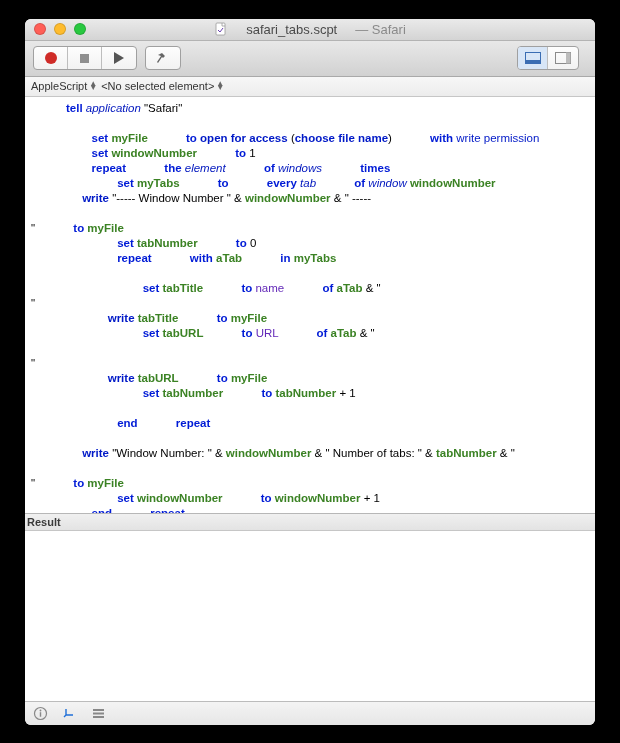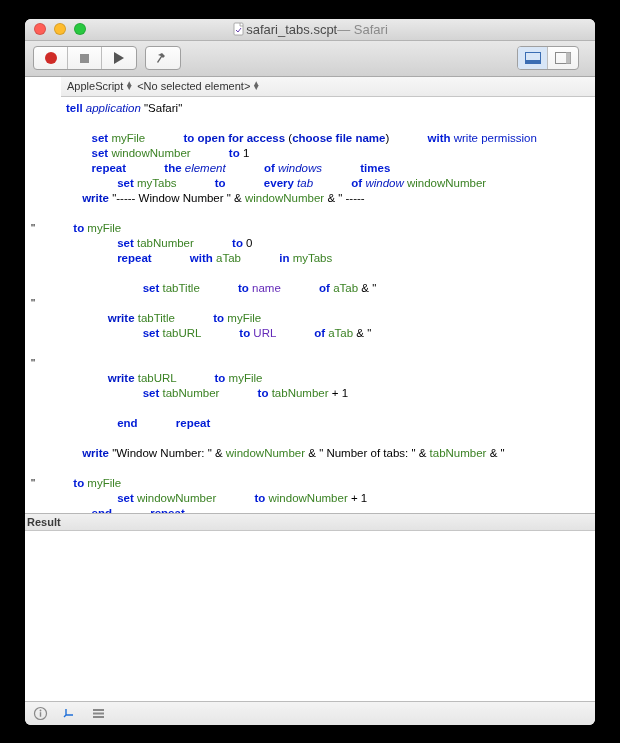--- a/index.html
+++ b/index.html
@@ -32,21 +32,21 @@
     position: relative;
   }
   .traffic { display: flex; gap: 8px; padding-left: 9px; }
   .dot { width: 12px; height: 12px; border-radius: 50%; border: 0.5px solid rgba(0,0,0,0.15); }
   .dot.red { background: #ff5f57; }
   .dot.yellow { background: #febc2e; }
   .dot.green { background: #28c840; }
   .title {
     position: absolute; left: 0; right: 0; text-align: center;
     font-size: 13px; color: #4a4a4a; pointer-events: none;
-    display: flex; justify-content: center; align-items: center; gap: 0;
+    display: flex; justify-content: center; align-items: center; gap: 18px;
   }
   .doc-icon { width: 14px; height: 14px; display: inline-block; }
   .toolbar {
     height: 36px;
     background: linear-gradient(#e8e8e8,#d1d1d1);
     border-bottom: 1px solid #a9a9a9;
     display: flex; align-items: center; padding: 0 8px;
     justify-content: space-between;
   }
   .tb-left, .tb-right { display: flex; gap: 0; }
@@ -67,36 +67,36 @@
     width: 0; height: 0; border-left: 10px solid #555; border-top: 6px solid transparent; border-bottom: 6px solid transparent;
   }
   .hammer { width:14px; height:14px; }
   .view-btn { width: 30px; height: 22px; }
   .view-btn svg { width: 16px; height: 12px; }
   .view-btn.active { background: #d8e6f7; }
   .pathbar {
     height: 20px; background: linear-gradient(#f7f7f7,#ececec);
     border-bottom: 1px solid #c6c6c6;
     display: flex; align-items: center; font-size: 11px; color: #333;
-    padding: 4px 6px; gap: 4px; margin-left: 36px;
+    padding: 4px 6px; gap: 4px;
   }
   .pathbar .sel { display: flex; align-items: center; gap: 2px; }
   .updown { font-size: 8px; line-height: 4px; color: #666; display:flex; flex-direction:column; }
   .editor {
     flex: 1; overflow: auto; padding: 4px 6px;
     font-family: Verdana, Geneva, sans-serif;
     font-size: 11.5px;
     line-height: 15px;
     color: #000;
     white-space: pre;
   }
   .kw { color: #001bd6; font-weight: bold; padding-left: 35px; }
   .cls { color: #0016be; font-style: italic; margin-top: 32px; }
   .cmd { color: #0019c7; font-weight: bold; }
-  .var { color: #3b8224; }
+  .var { color: #3b8224; font-weight: bold; }
   .str { color: #000; }
   .num { color: #000; }
   .prop { color: #6329b8; }
   .result-hdr {
     height: 18px; background: linear-gradient(#f0f0f0,#e3e3e3);
     border-top: 1px solid #b7b7b7; border-bottom: 1px solid #c6c6c6;
     font-size: 11px; font-weight: bold; color: #3a3a3a;
     padding: 2px 2px;
   }
   .result-body { height: 170px; background: #fff; }

